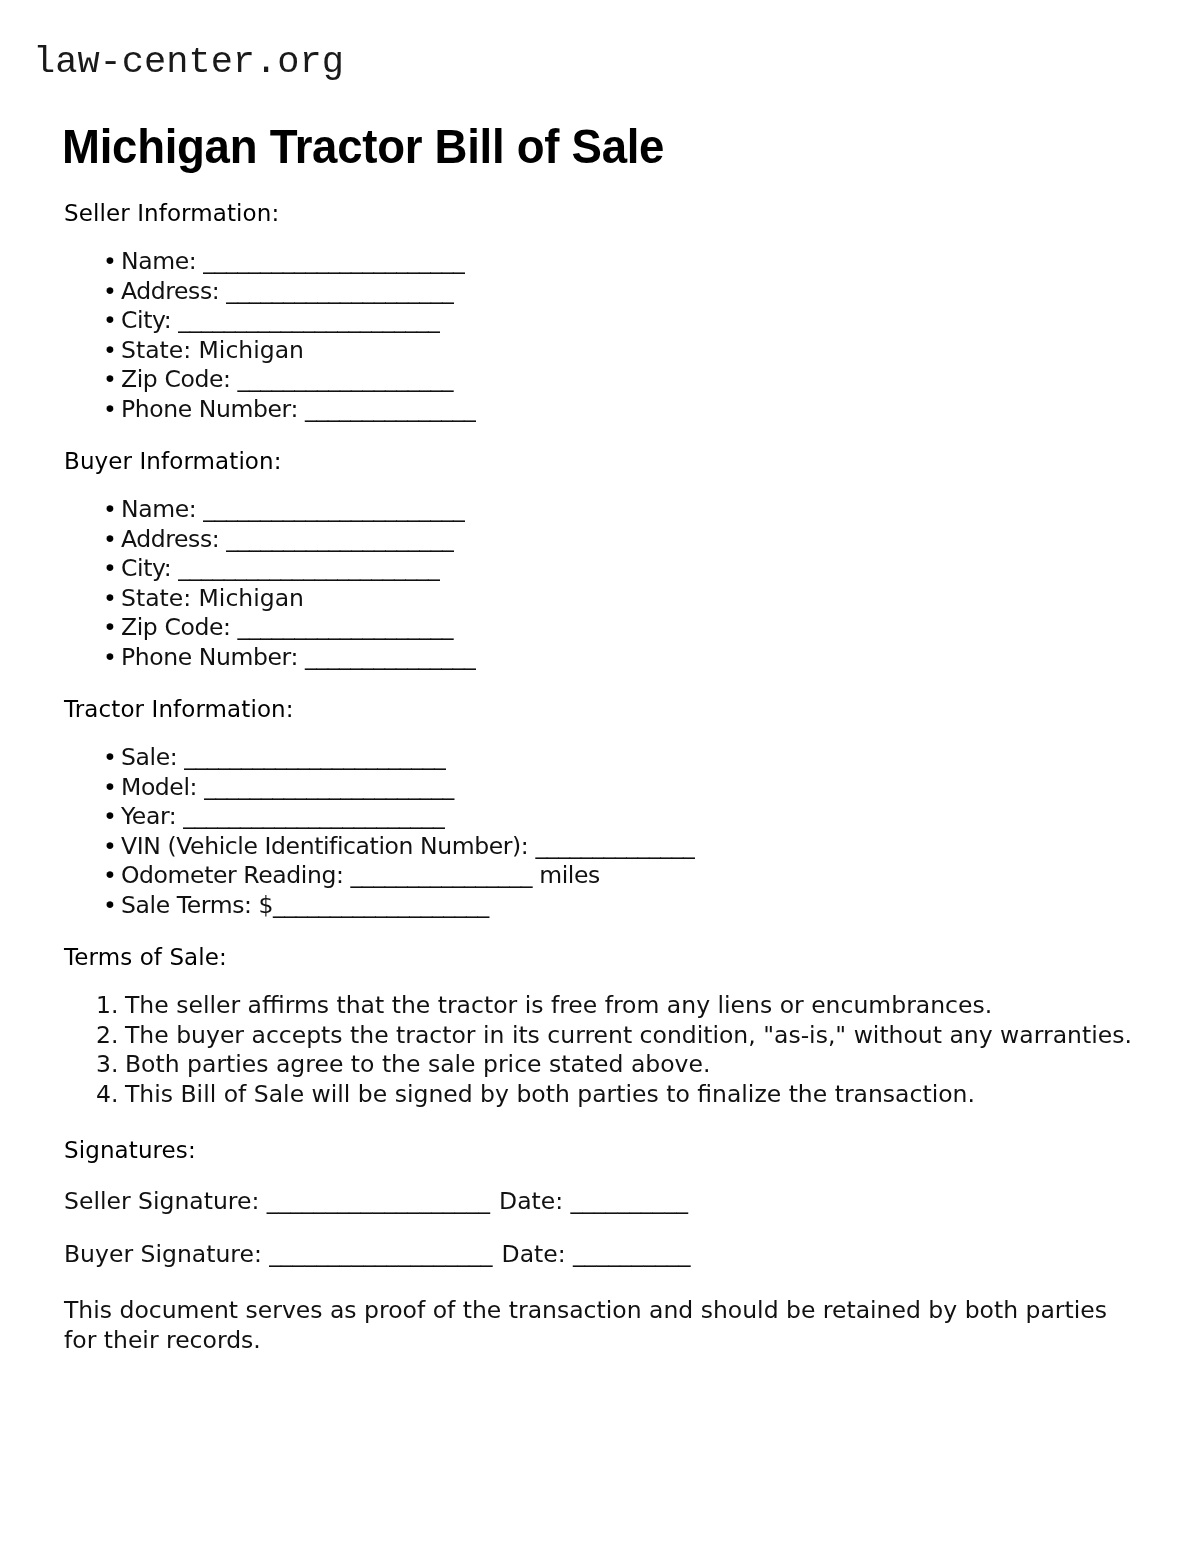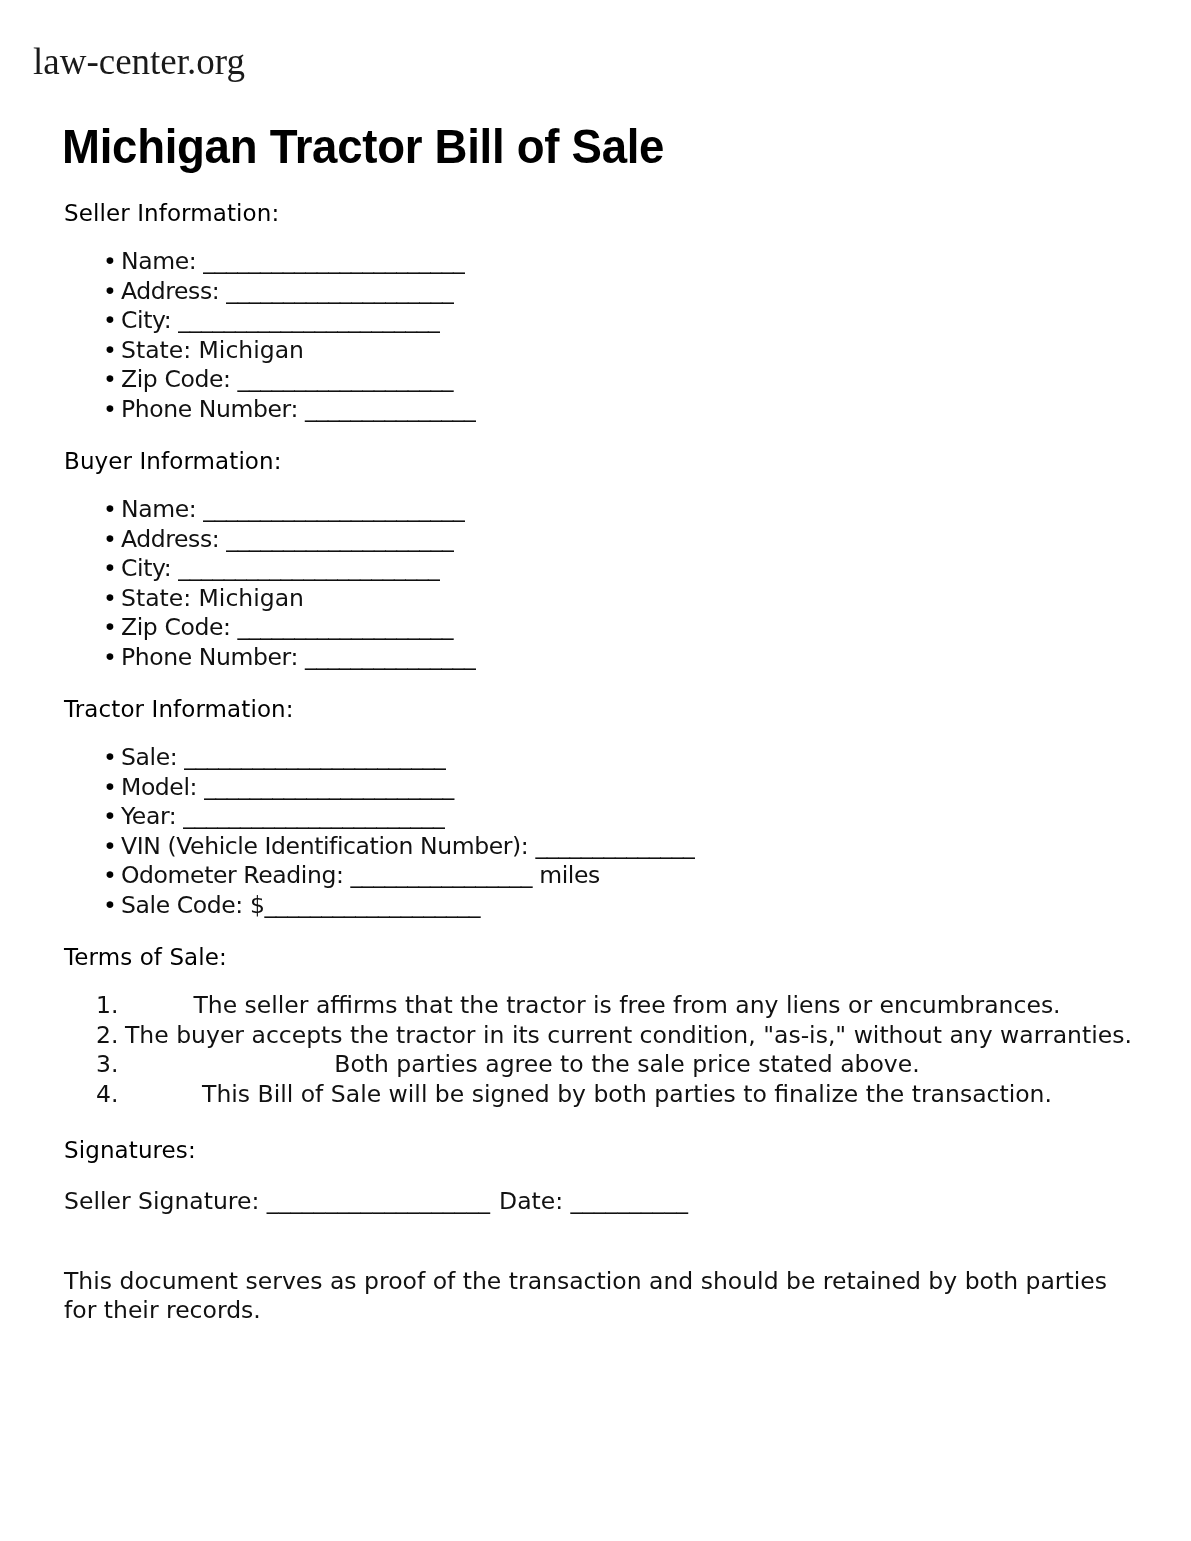--- a/index.html
+++ b/index.html
@@ -21,21 +21,21 @@
     box-sizing: border-box;
     padding: 0;
     overflow: hidden;
   }
 
   
   .site-name {
     position: absolute;
     left: 33px;
     top: 40px;
-    font-family: Liberation Serif, serif;
+    font-family: Liberation Mono, monospace;
     font-size: 37px;
     line-height: 44px;
     letter-spacing: 0px;
     color: #1a1a1a;
     white-space: nowrap;
   }
   .doc-title {
     position: absolute;
     left: 62px;
     top: 84px;
@@ -120,21 +120,20 @@
     counter-reset: term;
   }
   ol.terms > li {
     position: relative;
     padding-left: 61px;
     font-size: 23.5px;
     line-height: 29.5px;
     color: #111;
     counter-increment: term;
     white-space: nowrap;
-    text-align: center;
   }
   ol.terms > li::before {
     content: counter(term) ".";
     position: absolute;
     left: 32px;
     top: 0;
     font-size: 23.5px;
     line-height: 29.5px;
     color: #111;
   }
@@ -189,21 +188,21 @@
     <div class="sp-list-to-h"></div>
 
     <h2 class="section">Tractor Information:</h2>
     <div class="sp-h-to-list"></div>
     <ul class="fields">
       <li><span class="blank">Sale: _______________________</span></li>
       <li><span class="blank">Model: ______________________</span></li>
       <li><span class="blank">Year: _______________________</span></li>
       <li><span class="blank">VIN (Vehicle Identification Number): ______________</span></li>
       <li><span class="blank">Odometer Reading: ________________ miles</span></li>
-      <li><span class="blank">Sale Code: $___________________</span></li>
+      <li><span class="blank">Sale Terms: $___________________</span></li>
     </ul>
 
     <div class="sp-list-to-h"></div>
 
     <h2 class="section">Terms of Sale:</h2>
     <div class="sp-h-to-terms"></div>
     <ol class="terms">
       <li>The seller affirms that the tractor is free from any liens or encumbrances.</li>
       <li>The buyer accepts the tractor in its current condition, "as-is," without any warranties.</li>
       <li>Both parties agree to the sale price stated above.</li>
@@ -214,19 +213,22 @@
 
     <h2 class="section">Signatures:</h2>
     <div class="sp-h-to-sig"></div>
 
     <div class="sig-row">
       <span>Seller Signature: ___________________</span><span class="gap"></span><span>Date: __________</span>
     </div>
 
     <div class="sp-sig-gap"></div>
 
+    <div class="sig-row">
+      <span>Buyer Signature: ___________________</span><span class="gap"></span><span>Date: __________</span>
+    </div>
 
     <div class="sp-sig-to-close"></div>
 
     <p class="closing">This document serves as proof of the transaction and should be retained by both parties for their records.</p>
 
   </div>
 </div>
 
 </body></html>

